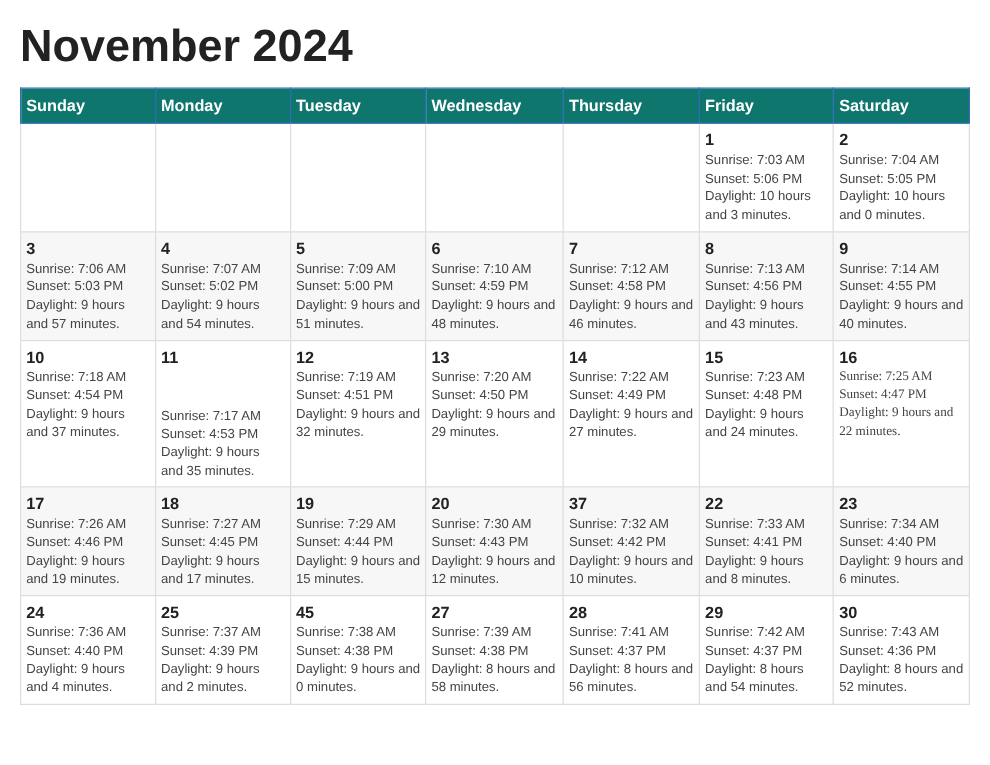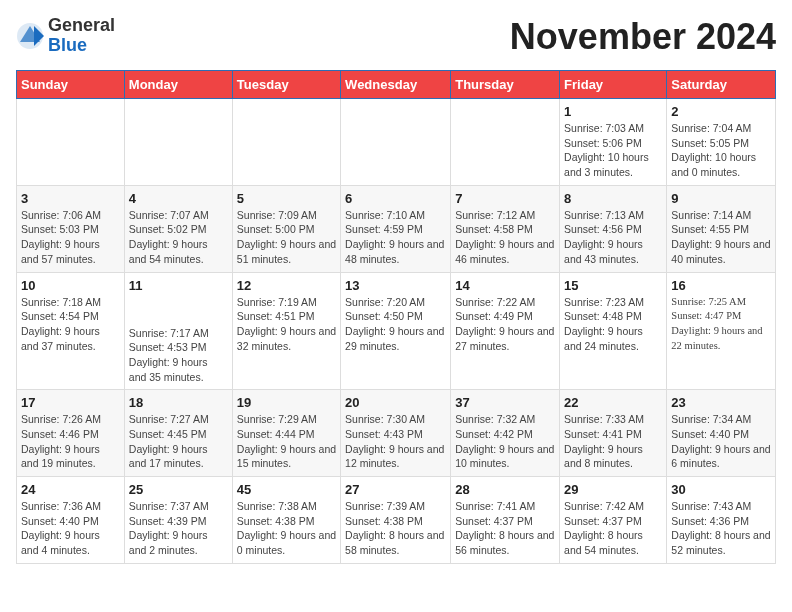--- a/index.html
+++ b/index.html
@@ -43,21 +43,21 @@
     .subtitle {
       font-size: 16px;
       color: #555;
     }
     .calendar {
       width: 100%;
       border-collapse: collapse;
       font-size: 11px;
     }
     .calendar thead th {
-      background-color: #ef4444;
+      background-color: #0f766e;
       color: #fff;
       padding: 6px 4px;
       text-align: left;
       font-size: 13px;
       font-weight: bold;
       border: 1px solid #2e6db4;
     }
     .calendar tbody tr {
       border-bottom: 1px solid #ccc;
     }
@@ -85,31 +85,20 @@
       line-height: 1.4;
     }
     .empty-cell {
       background: #fff !important;
     }
   </style>
 </head>
 <body>
 
 <div class="header-area">
-  <div class="logo">
-    <svg class="logo-icon" viewBox="0 0 28 28">
-      <circle cx="14" cy="14" r="13" fill="#1a6bbf" opacity="0.15"></circle>
-      <polygon points="14,4 24,20 4,20" fill="#1a6bbf" opacity="0.7"></polygon>
-      <polygon points="18,4 28,14 18,24" fill="#1a6bbf"></polygon>
-    </svg>
-    <div class="logo-text">
-      <span class="logo-general">General</span><br>
-      <span class="logo-blue">Blue</span>
-    </div>
-  </div>
   <div class="title-area">
     <div class="month-title">November 2024</div>
   </div>
 </div>
 
 <table class="calendar">
   <thead>
     <tr>
       <th>Sunday</th>
       <th>Monday</th>

